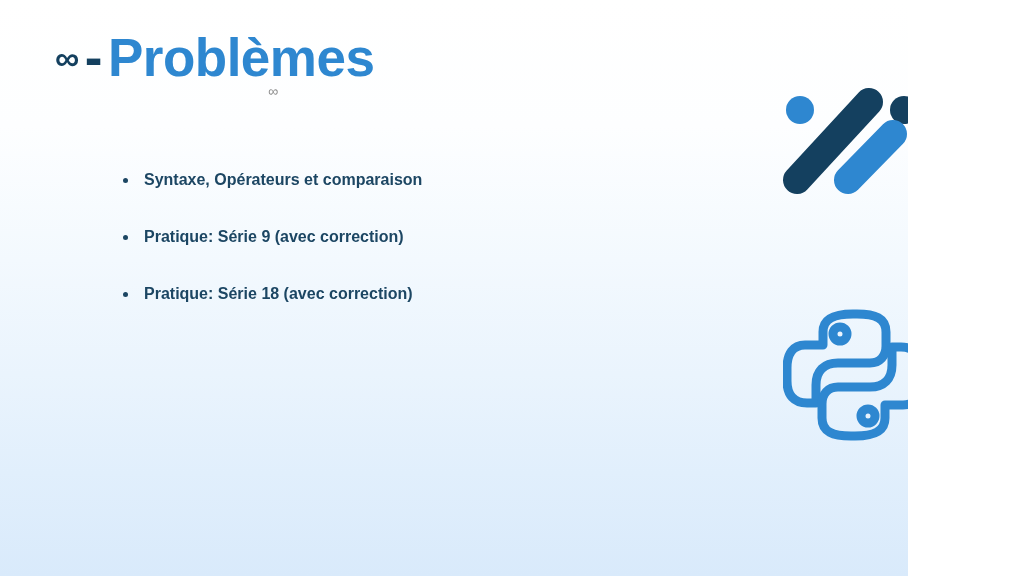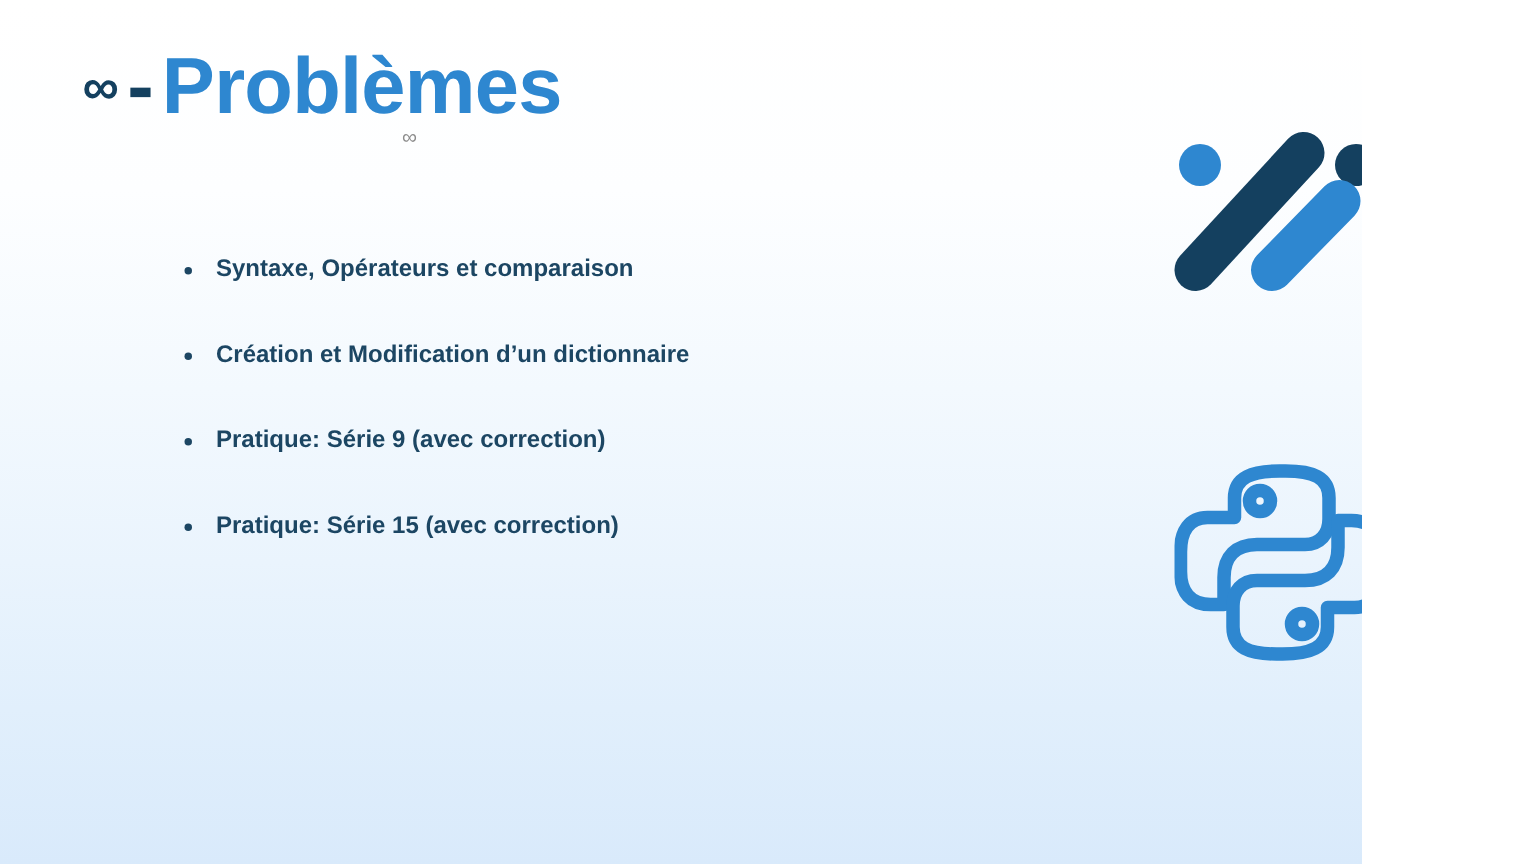--- a/index.html
+++ b/index.html
@@ -135,29 +135,25 @@
 
   <div class="sub-infinity">∞</div>
 
   <ul class="bullet-list">
     <li class="bullet-item">
       <span class="bullet-dot"></span>
       <span>Syntaxe, Opérateurs et comparaison</span>
     </li>
     <li class="bullet-item">
       <span class="bullet-dot"></span>
-      <span>Création et Modification d’un dictionnaire</span>
-    </li>
-    <li class="bullet-item">
-      <span class="bullet-dot"></span>
       <span>Pratique: Série 9 (avec correction)</span>
     </li>
     <li class="bullet-item">
       <span class="bullet-dot"></span>
-      <span>Pratique: Série 15 (avec correction)</span>
+      <span>Pratique: Série 18 (avec correction)</span>
     </li>
   </ul>
 
   <div class="brand-mark">
     <svg width="150" height="115" viewBox="0 0 150 115" xmlns="http://www.w3.org/2000/svg">
 
       <circle cx="20" cy="26" r="14" fill="#2e87d0"></circle>
 
       <circle cx="124" cy="26" r="14" fill="#14405f"></circle>
 

